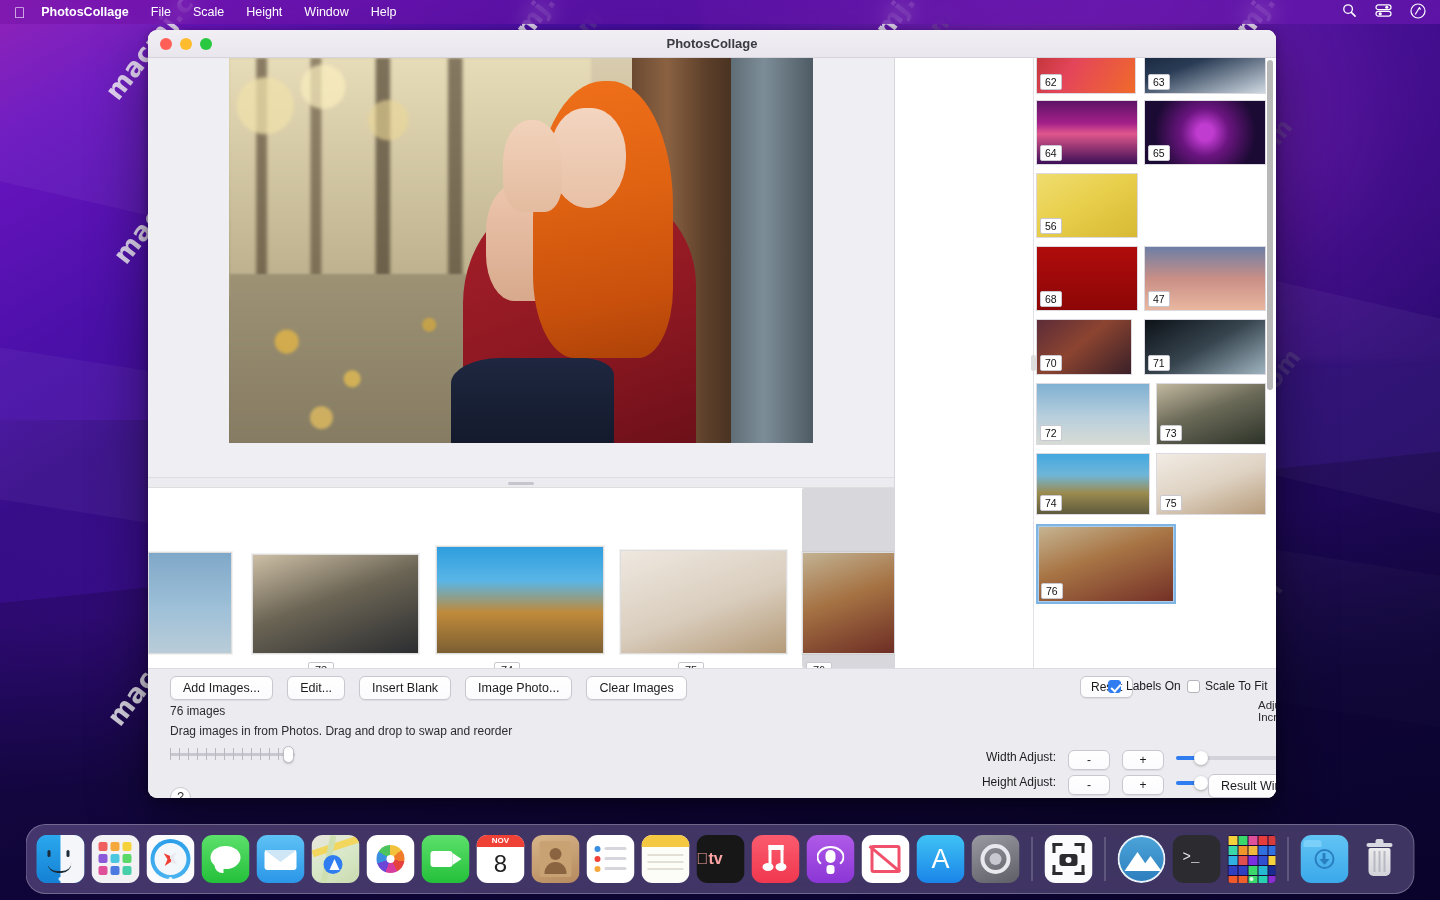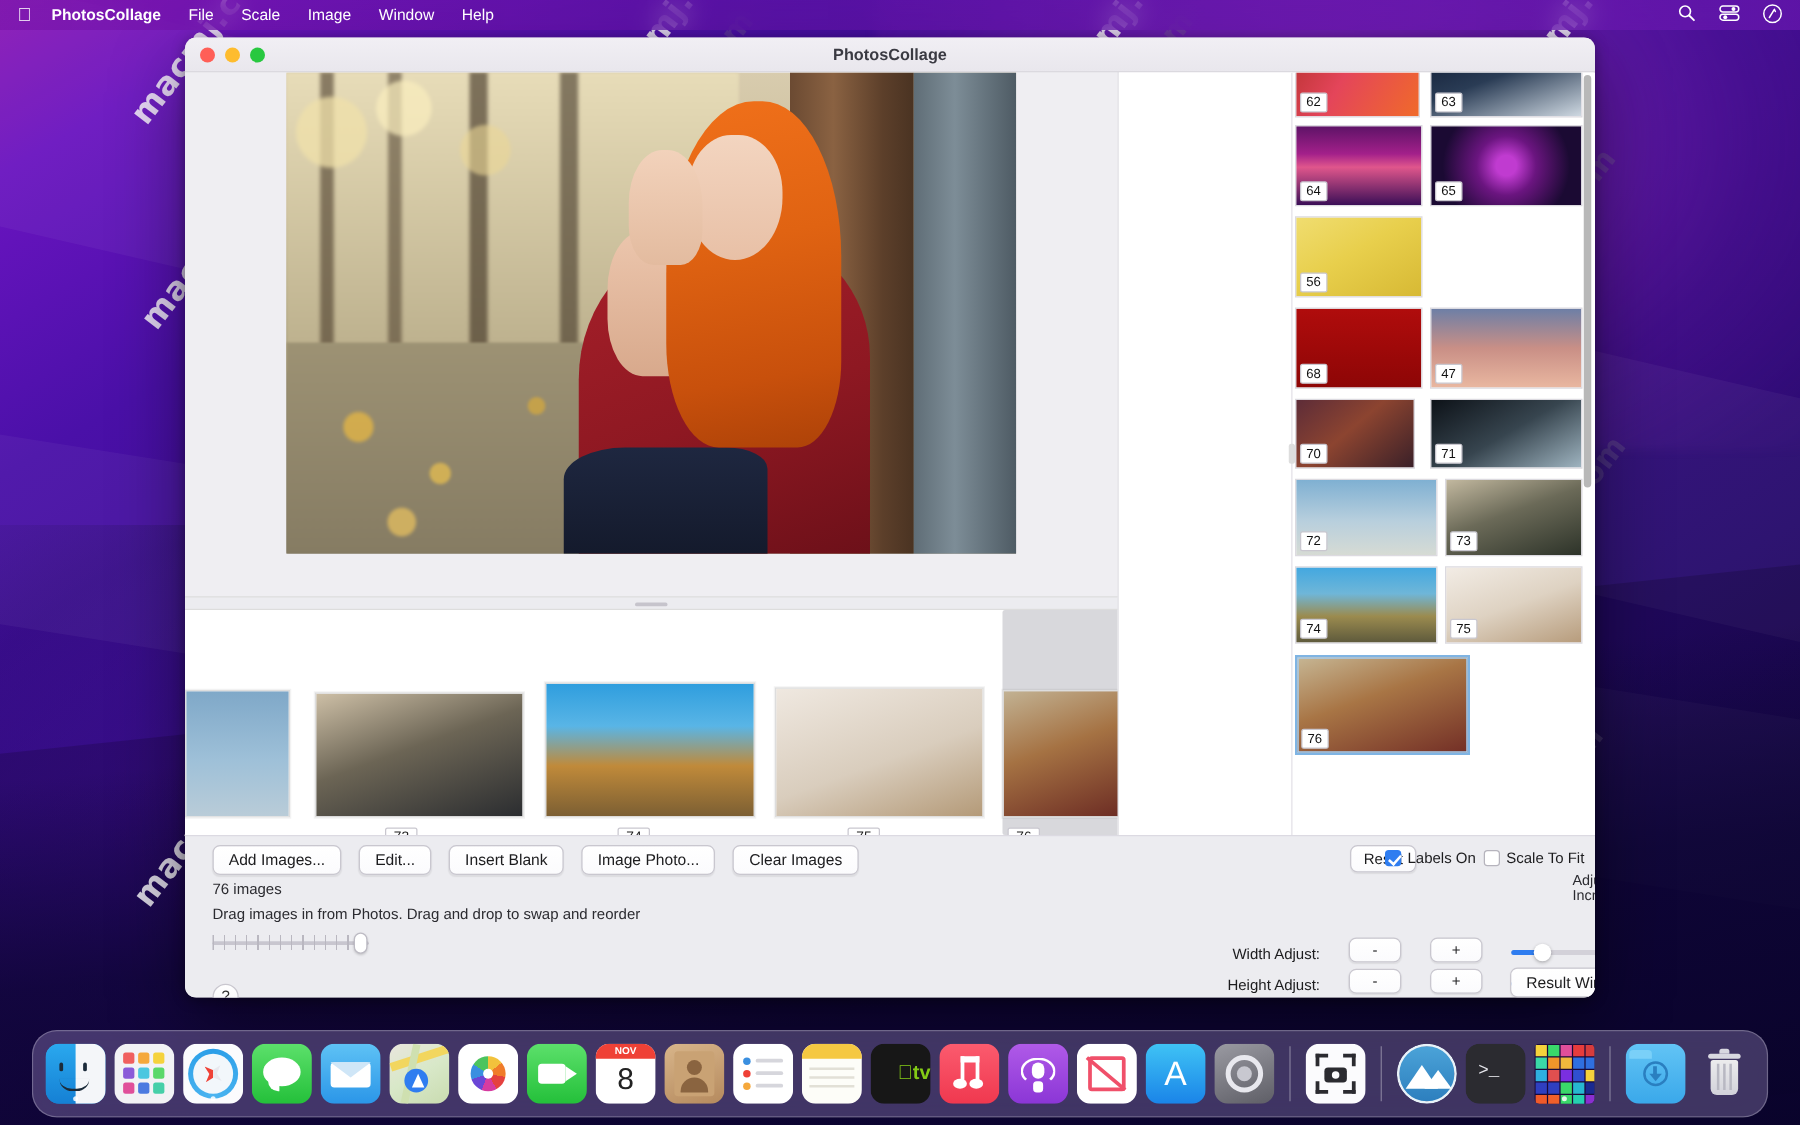--- a/index.html
+++ b/index.html
@@ -256,21 +256,21 @@
   #reset-btn { position: absolute; left: 932px; top: 7px; }
   #labels-check { position: absolute; left: 960px; top: 10px; display: flex; align-items: center; gap: 5px; font-size: 12px; color:#1c1c1e; }
   #scale-check { position: absolute; left: 1039px; top: 10px; display: flex; align-items: center; gap: 5px; font-size: 12px; color:#1c1c1e; }
   .cbox { width: 13px; height: 13px; border-radius: 3px; border: 1px solid #b6b4bd; background: #fff; display:inline-block; position:relative; }
   .cbox.on { background: #2f7df0; border-color: #2f7df0; }
   .cbox.on::after {
     content:''; position:absolute; left:4px; top:1px; width:4px; height:8px;
     border: solid #fff; border-width: 0 2px 2px 0; transform: rotate(42deg);
   }
   #inc-label { position: absolute; left: 1110px; top: 30px; font-size: 11.5px; color:#2b2b30; }
-  .ctrl-row { position: absolute; display: flex; align-items: flex-end; gap: 23px; }
+  .ctrl-row { position: absolute; display: flex; align-items: flex-start; gap: 12px; }
   .ctrl-label { font-size: 12px; color: #1c1c1e; width: 118px; text-align: right; }
   .adj-slider { position: relative; width: 118px; height: 16px; }
   .adj-track { position:absolute; left:0; top:6px; width:100%; height:4px; background:#d3d1d9; border-radius:2px; }
   .adj-fill { position:absolute; left:0; top:6px; width:22px; height:4px; background:#2f7df0; border-radius:2px; }
   .adj-knob { position:absolute; left:18px; top:1px; width:14px; height:14px; border-radius:50%; background:#fff; box-shadow:0 1px 3px rgba(0,0,0,0.3); }
   #bottom-btns { position: absolute; left: 1060px; top: 105px; display: flex; gap: 10px; }
 
   
   #dock {
     position: absolute; left: 50%; transform: translateX(-50%);
@@ -303,21 +303,21 @@
 <div class="wm" style="left:80px;top:640px;font-size:26px;">macmj.com</div>
 <div class="wm" style="left:450px;top:0px;font-size:26px;">macmj.com</div>
 <div class="wm" style="left:810px;top:0px;font-size:26px;">macmj.com</div>
 <div class="wm" style="left:1170px;top:0px;font-size:26px;">macmj.com</div>
 
 <div id="menubar">
   <span class="apple"></span>
   <span class="mi bold">PhotosCollage</span>
   <span class="mi">File</span>
   <span class="mi">Scale</span>
-  <span class="mi">Image</span>
+  <span class="mi">Height</span>
   <span class="mi">Window</span>
   <span class="mi">Help</span>
   <span class="spacer"></span>
   <span class="tray">
     <span>
       <svg width="15" height="15" viewBox="0 0 16 16">
           <circle cx="6.5" cy="6.5" r="4.6" fill="none" stroke="#fff" stroke-width="1.4"></circle>
           <line x1="10" y1="10" x2="14" y2="14" stroke="#fff" stroke-width="1.6" stroke-linecap="round"></line>
         </svg>
     </span>
@@ -630,21 +630,21 @@
   <div class="dock-icon">
     <div style="position:absolute;inset:0;background:#fdfdf8;"></div>
     <div style="position:absolute;left:0;top:0;width:48px;height:12px;background:#f5c842;"></div>
     <div style="position:absolute;left:6px;top:19px;width:36px;height:2px;background:#e2e0d6;"></div>
     <div style="position:absolute;left:6px;top:26px;width:36px;height:2px;background:#e2e0d6;"></div>
     <div style="position:absolute;left:6px;top:33px;width:36px;height:2px;background:#e2e0d6;"></div>
   </div>
 
   <div class="dock-icon">
     <div style="position:absolute;inset:0;background:#171717;"></div>
-    <div style="position:absolute;left:0;right:0;top:15px;text-align:right;color:#84cc16;font-size:16px;font-weight:bold;">tv</div>
+    <div style="position:absolute;left:0;right:0;top:15px;text-align:left;color:#fca5a5;font-size:16px;font-weight:bold;">tv</div>
   </div>
 
   <div class="dock-icon">
     <div style="position:absolute;inset:0;background:linear-gradient(180deg,#fb5b6e,#f0384f);"></div>
     <div style="position:absolute;left:17px;top:10px;width:3px;height:22px;background:#fff;"></div>
     <div style="position:absolute;left:29px;top:10px;width:3px;height:22px;background:#fff;"></div>
     <div style="position:absolute;left:17px;top:10px;width:15px;height:5px;background:#fff;"></div>
     <div style="position:absolute;left:11px;top:28px;width:11px;height:8px;border-radius:50%;background:#fff;"></div>
     <div style="position:absolute;left:24px;top:28px;width:11px;height:8px;border-radius:50%;background:#fff;"></div>
   </div>

